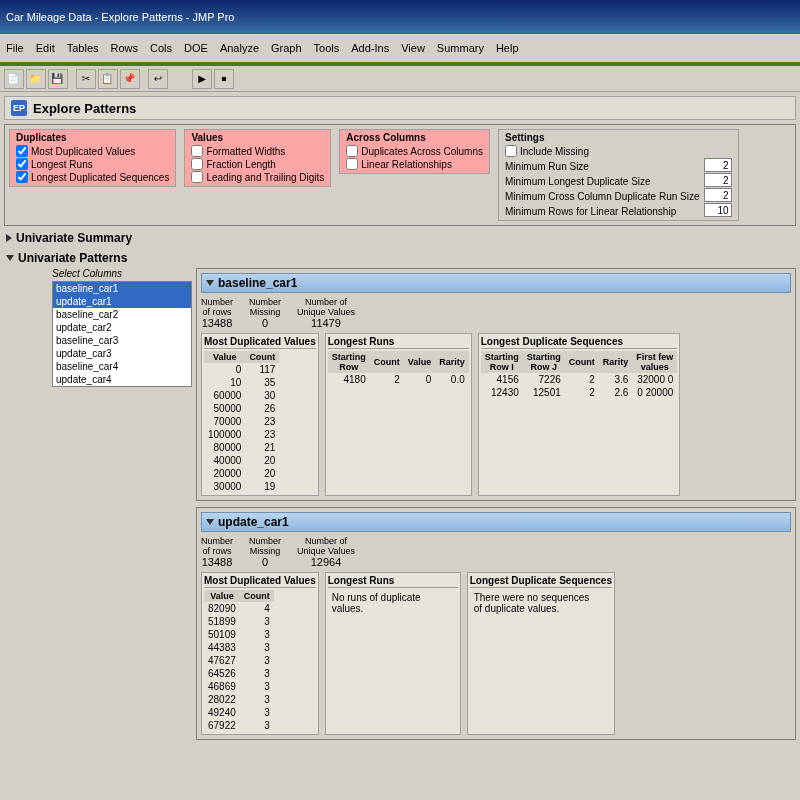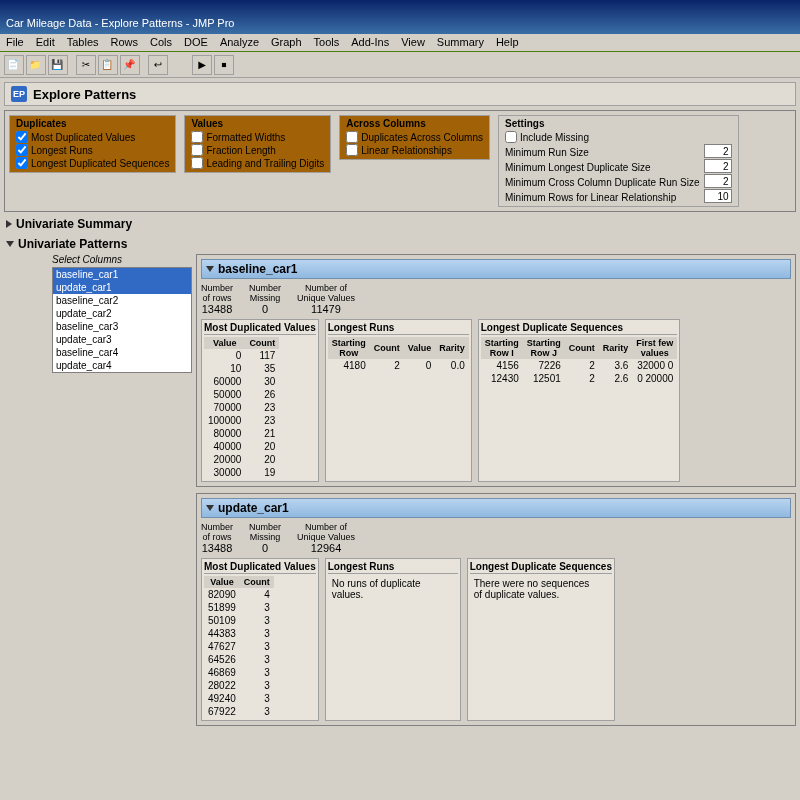--- a/index.html
+++ b/index.html
@@ -12,33 +12,34 @@
       overflow: hidden;
     }
 
     
     .title-bar {
       background: linear-gradient(to bottom, #0a246a, #3a6ea5);
       color: white;
       padding: 17px 6px;
       font-size: 11px;
       display: flex;
+      align-items: center;
       height: 20px;
     }
     .title-bar-text { flex: 1; }
 
     
     .menu-bar {
       background: #d4d0c8;
       padding: 2px 4px;
       display: flex;
       gap: 8px;
-      border-bottom: 1px solid #4d7c0f;
-      height: 18px;
-      align-items: flex-start;
+      border-bottom: 4px solid #4d7c0f;
+      height: 32px;
+      align-items: center;
     }
     .menu-item {
       font-size: 11px;
       cursor: pointer;
       padding: 0 2px;
     }
 
     
     .toolbar {
       background: #d4d0c8;
@@ -105,21 +106,21 @@
       margin-bottom: 4px;
     }
     .control-row {
       display: flex;
       gap: 8px;
       align-items: flex-start;
     }
     .control-group {
       border: 1px solid #a0a0a0;
       padding: 2px 6px;
-      background: #a16207;
+      background: #fca5a5;
       min-width: 130px;
     }
     .control-group-title {
       font-size: 10px;
       font-weight: bold;
       margin-bottom: 2px;
     }
     .checkbox-row {
       display: flex;
       align-items: center;

